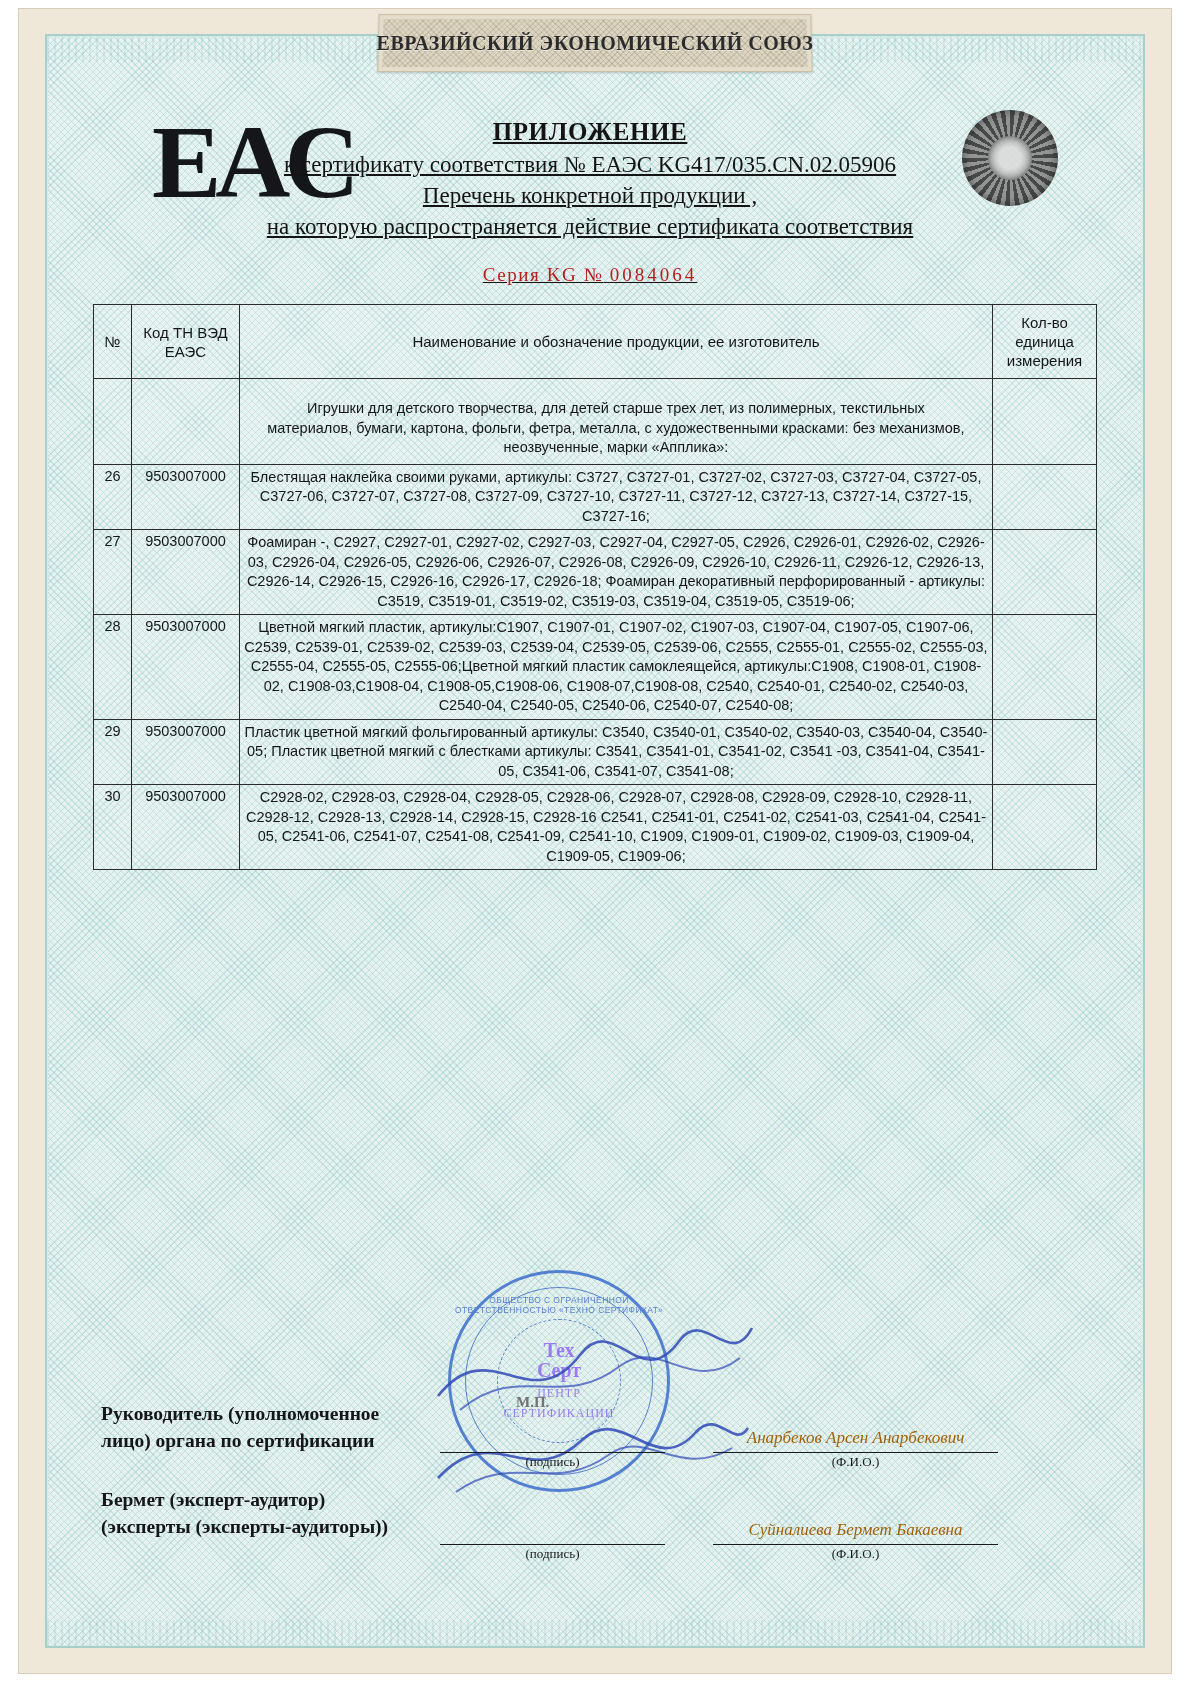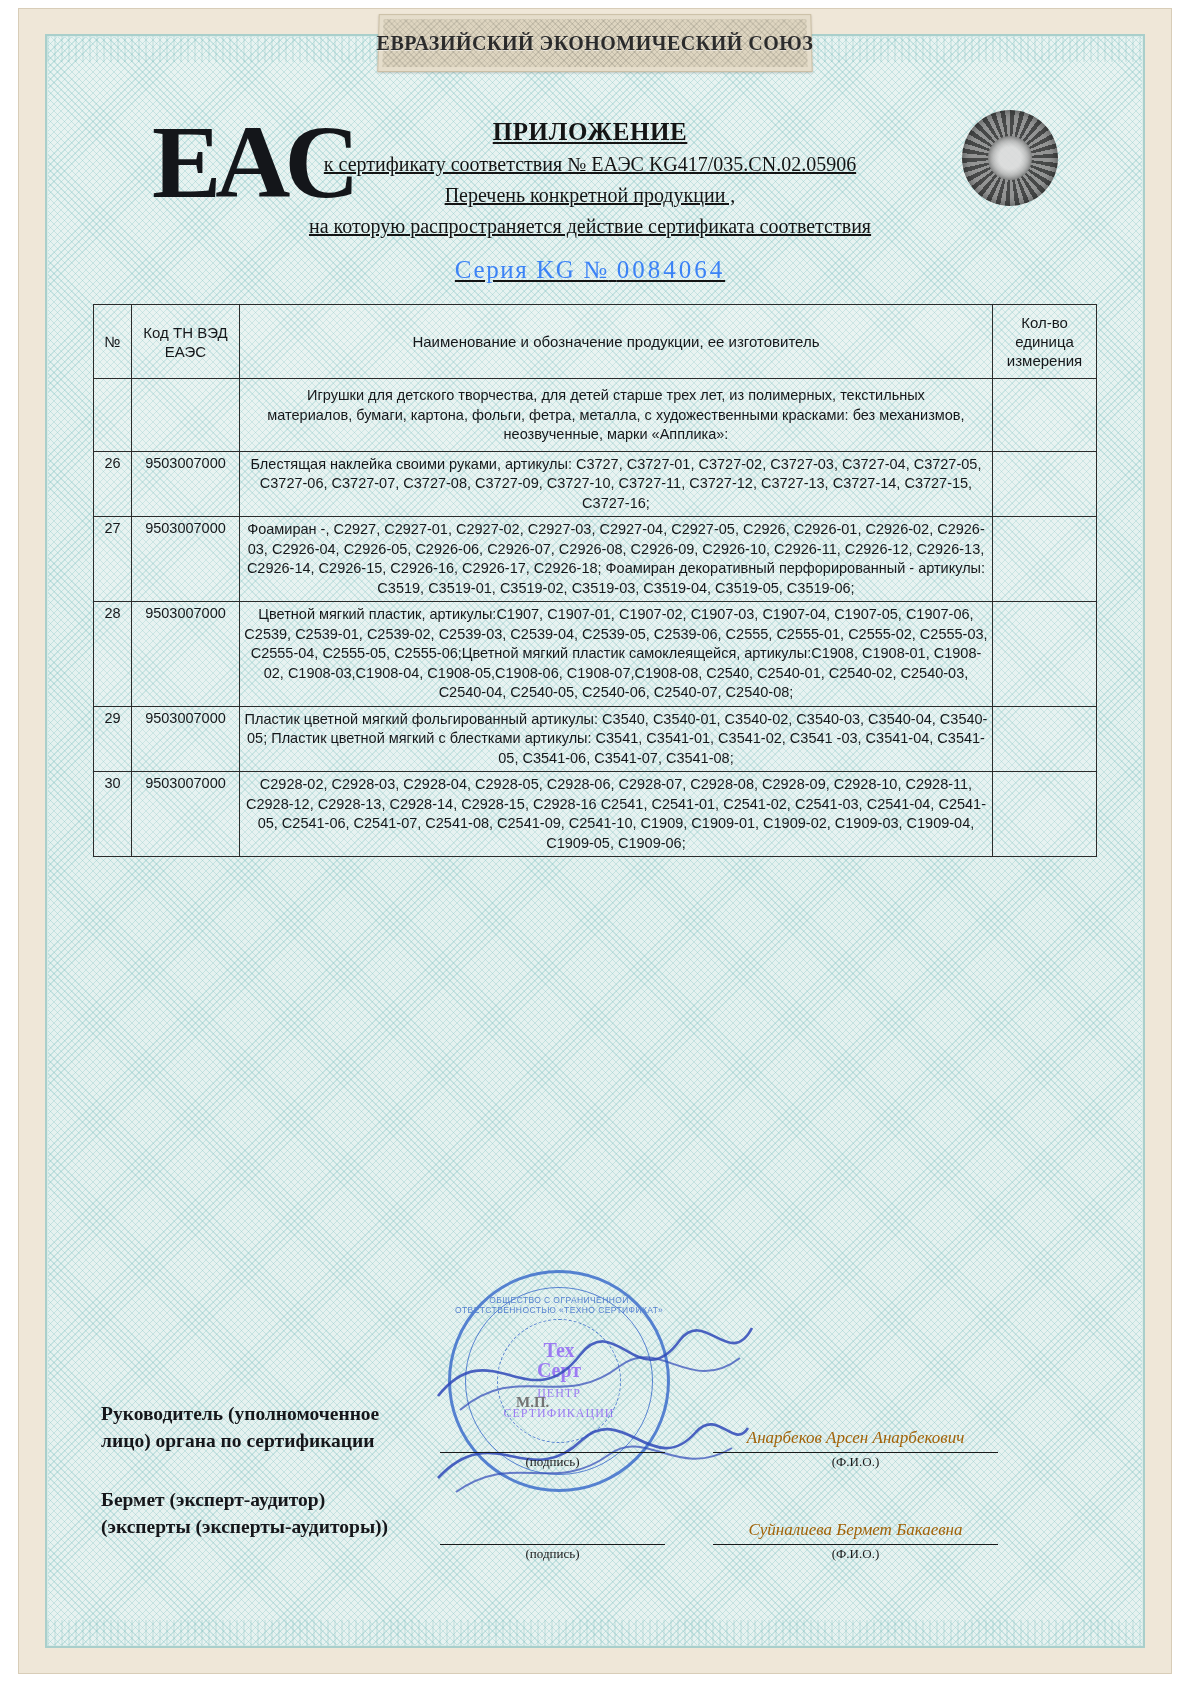--- a/index.html
+++ b/index.html
@@ -93,29 +93,29 @@
     color: #141414;
     text-decoration: underline;
   }
   .h-title {
     font-size: 25px;
     font-weight: bold;
     letter-spacing: .6px;
     margin-bottom: 3px;
   }
   .h-line {
-    font-size: 20px;
+    font-size: 23px;
     line-height: 31px;
     white-space: nowrap;
   }
   .h-series {
-    margin-top: 14px;
-    font-size: 25px;
+    margin-top: 22px;
+    font-size: 19px;
     letter-spacing: 1.6px;
-    color: #3b82f6;
+    color: #b91c1c;
     font-family: "Liberation Serif", serif;
   }
   .h-series .num { letter-spacing: 3px; }
 
   
   .holo {
     position: absolute;
     right: 132px; top: 110px;
     width: 96px; height: 96px;
     border-radius: 50%;
@@ -175,21 +175,21 @@
   }
   td.name {
     text-align: center;
     line-height: 19.5px;
     padding: 4px 8px 5px;
   }
   td.qty { }
   tr.group td.name {
     text-align: center;
     line-height: 19.5px;
-    padding: 7px 26px 6px;
+    padding: 20px 26px 6px;
   }
 
   
   .sign-area {
     position: absolute;
     left: 95px; top: 1400px;
     width: 1000px;
     font-family: "Liberation Serif", serif;
     color: #15161a;
   }

